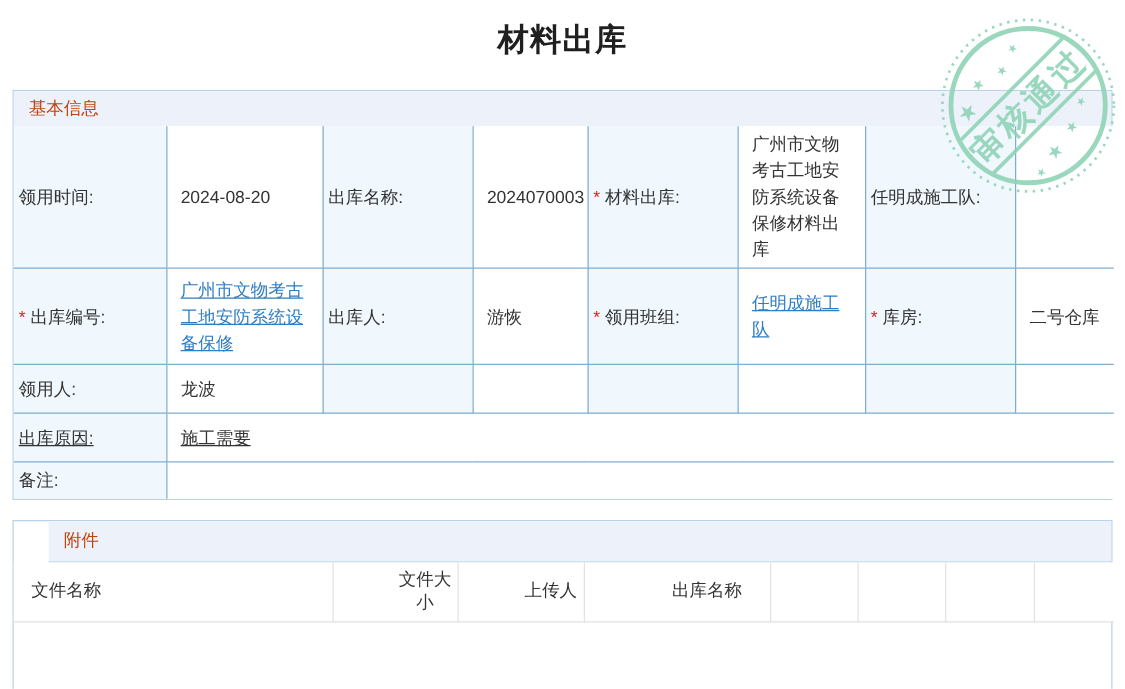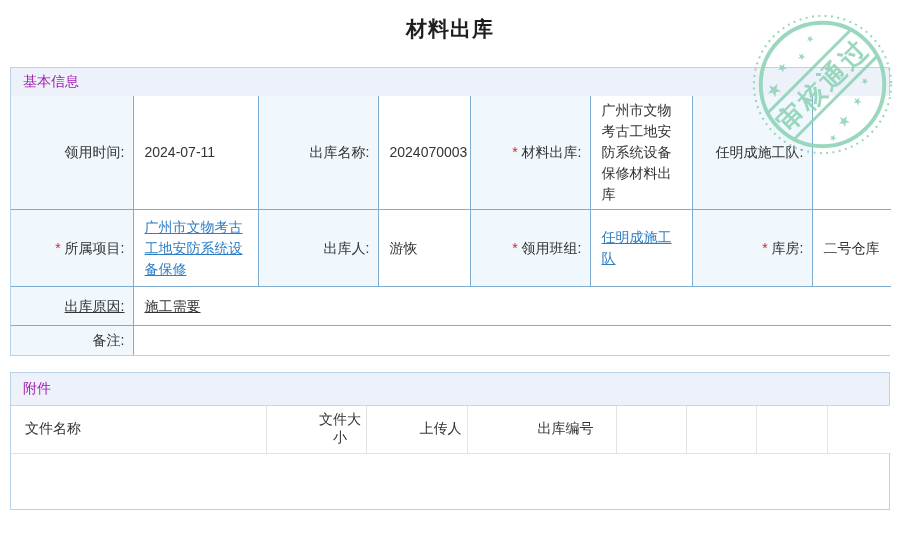--- a/index.html
+++ b/index.html
@@ -3,40 +3,40 @@
 <meta charset="utf-8">
 <style>
   * { box-sizing: border-box; margin: 0; padding: 0; }
   html, body { background: #fff; }
   body {
     width: 900px; height: 551px; position: relative; overflow: hidden;
     font-family: "Liberation Sans", "DejaVu Sans", sans-serif;
     font-size: 14px; color: #333;
   }
   .page-title {
-    text-align: center; font-size: 21px; font-weight: bold; color: #1f1f1f;
+    text-align: center; font-size: 25px; font-weight: bold; color: #1f1f1f;
     padding: 15px 0 24px 0; letter-spacing: 1px;
   }
   .section {
     margin: 0 10px 16px 10px;
     border: 1px solid #b9d2e5;
     background: #fff;
   }
   .sec-hd {
-    background: #edf2fa; color: #a21caf;
+    background: #edf2fa; color: #c2410c;
     height: 28px; display: flex; align-items: center; padding: 0 12px;
   }
-  .sec-hd.att { height: 33px; border-bottom: 1px solid #c6d9ea; }
+  .sec-hd.att { height: 33px; border-bottom: 1px solid #c6d9ea; margin-left: 28px; }
 
   table { border-collapse: collapse; border-style: hidden; table-layout: fixed; width: 100%; }
 
   
   .info-tbl td { border: 1px solid #7fadd1; vertical-align: middle; line-height: 21px; }
   .info-tbl .lbl {
-    background: #f0f7fd; text-align: right; padding: 4px 8px 4px 4px; color: #333;
+    background: #f0f7fd; text-align: left; padding: 4px 8px 4px 4px; color: #333;
   }
   .info-tbl .val { background: #fff; text-align: left; padding: 4px 8px 4px 11px; }
   .req { color: #e02020; margin-right: 4px; }
   a.cell-link { color: #2f7dc3; text-decoration: underline; cursor: pointer; }
   .r1 td { height: 92px; }
   .r2 td { height: 77px; }
   .r3 td { height: 39px; }
   .r4 td { height: 39px; text-decoration: underline; }
   .r5 td { height: 27px; }
 
@@ -66,37 +66,47 @@
         <col style="width:120px">
         <col style="width:92px">
       <col style="width:120px">
         <col style="width:102px">
         <col style="width:120px">
         <col style="width:79px">
     </colgroup>
     <tbody>
         <tr class="r1">
       <td class="lbl"><span>领用时间:</span></td>
-      <td class="val">2024-07-11</td>
+      <td class="val">2024-08-20</td>
       <td class="lbl"><span>出库名称:</span></td>
       <td class="val">2024070003</td>
       <td class="lbl"><span class="req">*</span><span>材料出库:</span></td>
       <td class="val">广州市文物考古工地安防系统设备保修材料出库</td>
       <td class="lbl"><span>任明成施工队:</span></td>
       <td class="val"></td>
     </tr>
     <tr class="r2">
-      <td class="lbl"><span class="req">*</span><span>所属项目:</span></td>
+      <td class="lbl"><span class="req">*</span><span>出库编号:</span></td>
       <td class="val"><a class="cell-link">广州市文物考古工地安防系统设备保修</a></td>
       <td class="lbl"><span>出库人:</span></td>
       <td class="val">游恢</td>
       <td class="lbl"><span class="req">*</span><span>领用班组:</span></td>
       <td class="val"><a class="cell-link">任明成施工队</a></td>
       <td class="lbl"><span class="req">*</span><span>库房:</span></td>
       <td class="val">二号仓库</td>
+    </tr>
+    <tr class="r3">
+      <td class="lbl"><span>领用人:</span></td>
+      <td class="val">龙波</td>
+      <td class="lbl"></td>
+      <td class="val"></td>
+      <td class="lbl"></td>
+      <td class="val"></td>
+      <td class="lbl"></td>
+      <td class="val"></td>
     </tr>
     <tr class="r4">
       <td class="lbl"><span>出库原因:</span></td>
       <td class="val" colspan="7">施工需要</td>
     </tr>
     <tr class="r5">
       <td class="lbl"><span>备注:</span></td>
       <td class="val" colspan="7"></td>
     </tr>
   </tbody>
@@ -114,21 +124,21 @@
       <col style="width:70px">
         <col style="width:70px">
         <col style="width:71px">
         <col style="width:64px">
     </colgroup>
     <tbody>
         <tr class="hd-row">
       <td class="first">文件名称</td>
       <td>文件大小</td>
       <td>上传人</td>
-      <td>出库编号</td>
+      <td>出库名称</td>
       <td></td>
       <td></td>
       <td></td>
       <td></td>
     </tr>
     <tr class="empty-row">
       <td colspan="8"></td>
     </tr>
   </tbody>
     </table>

